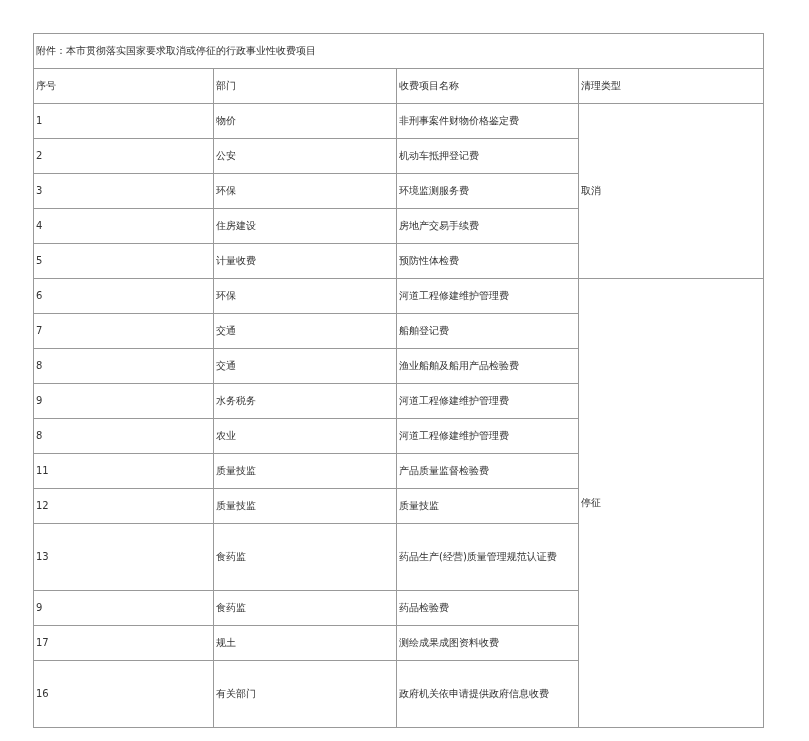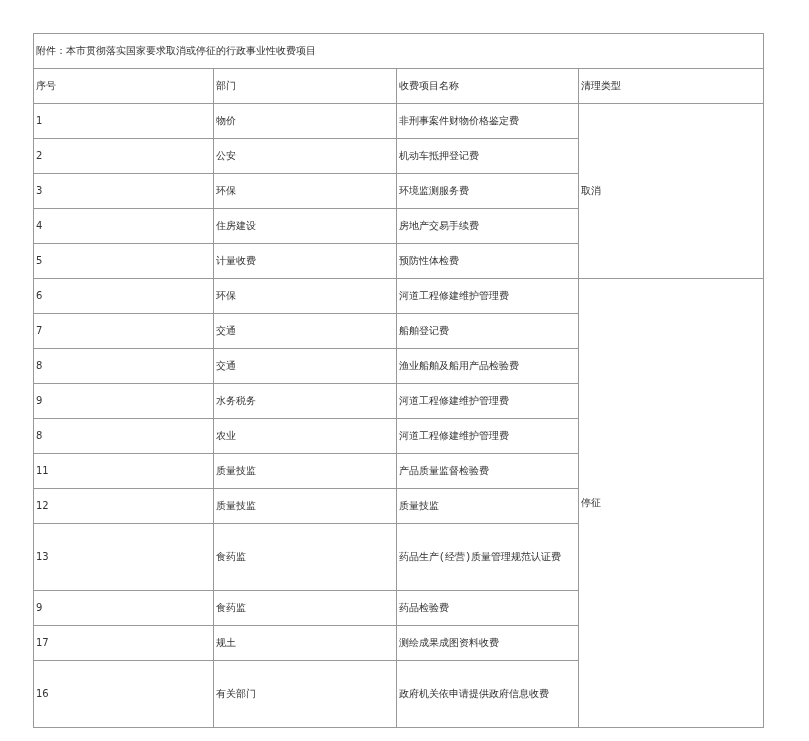--- a/index.html
+++ b/index.html
@@ -1,19 +1,19 @@
 <!DOCTYPE html>
 <html><head>
 <meta charset="utf-8">
 <style>
   html,body{margin:0;padding:0;background:#fff;}
   body{width:809px;height:741px;position:relative;font-family:"DejaVu Sans","Liberation Sans",sans-serif;color:#333;}
   table{position:absolute;left:33px;top:33px;width:730px;border-collapse:collapse;border:1px solid #333;table-layout:fixed;}
   td{border:1px solid #999;font-size:10px;padding:0 2px;vertical-align:middle;line-height:34px;height:34px;text-align:left;white-space:nowrap;overflow:hidden;}
-  td.wrap{white-space:normal;line-height:33px;height:66px;font-family:Liberation Mono, monospace;}
+  td.wrap{white-space:normal;line-height:44px;height:66px;}
   td.title{height:33px;}
   col.c1{width:180px;} col.c2{width:183px;} col.c3{width:182px;} col.c4{width:185px;}
 </style>
 </head>
 <body>
 
 <table>
   <colgroup>
       <col class="c1">
       <col class="c2">

